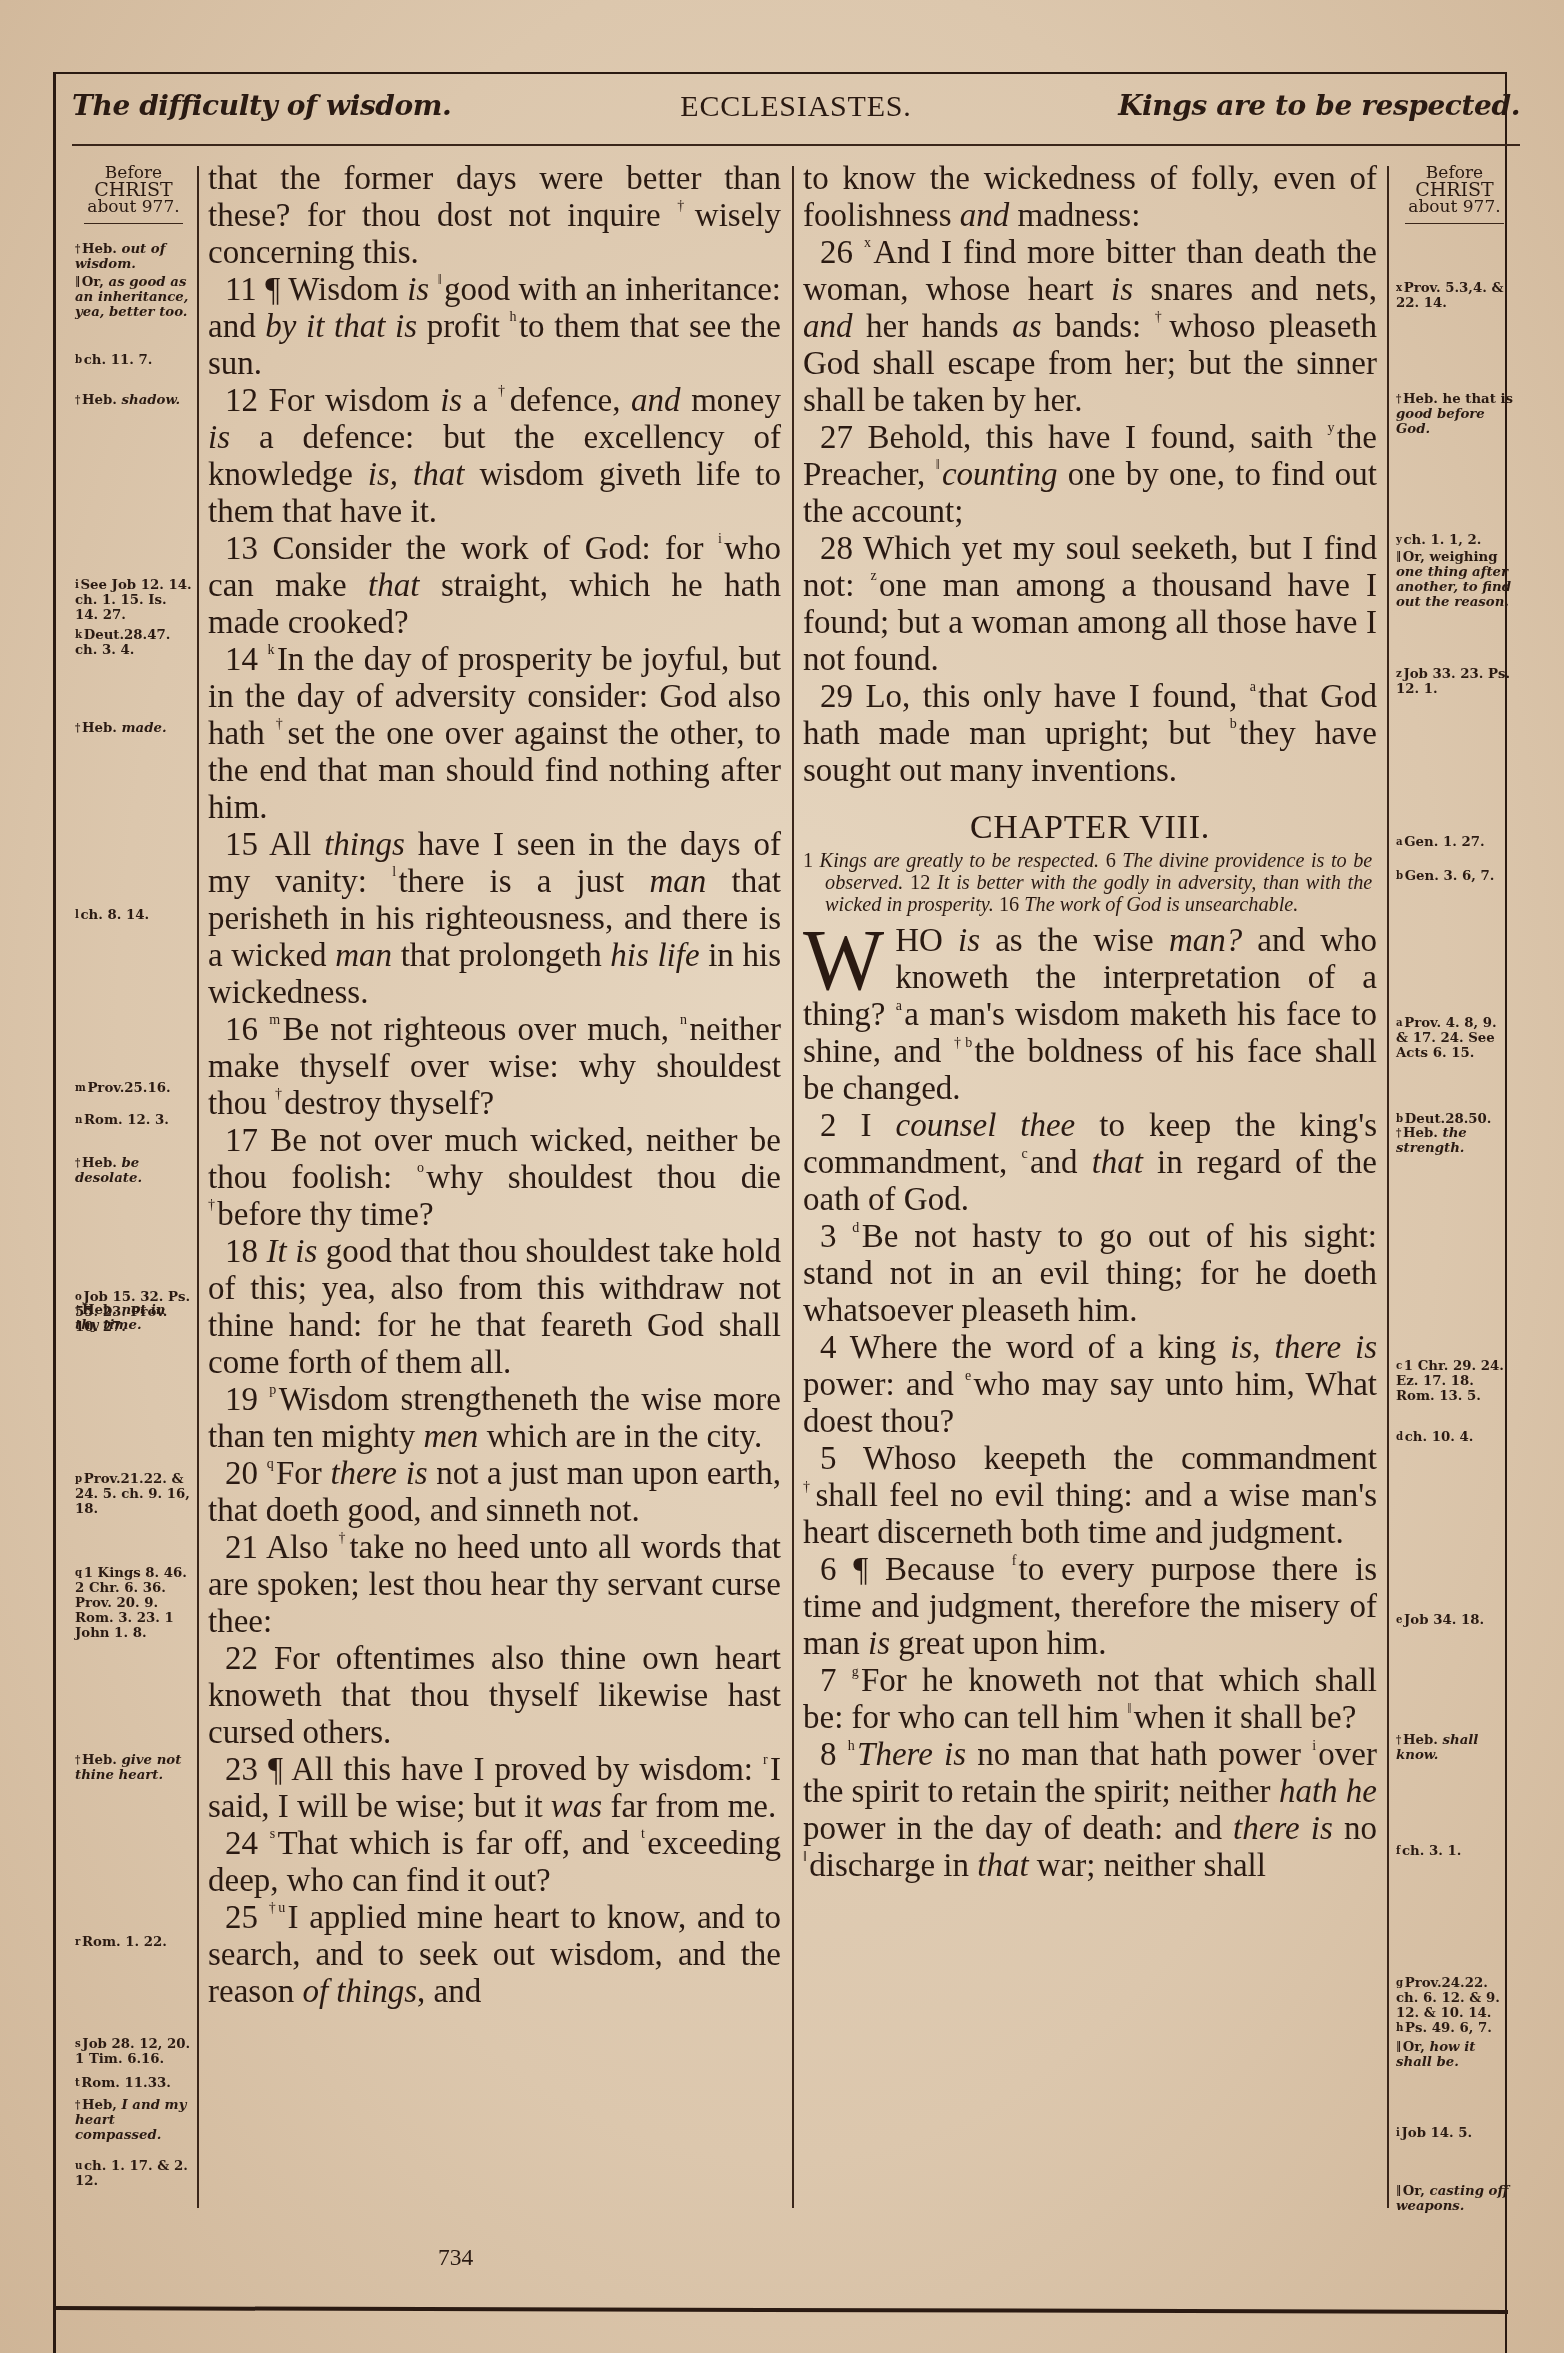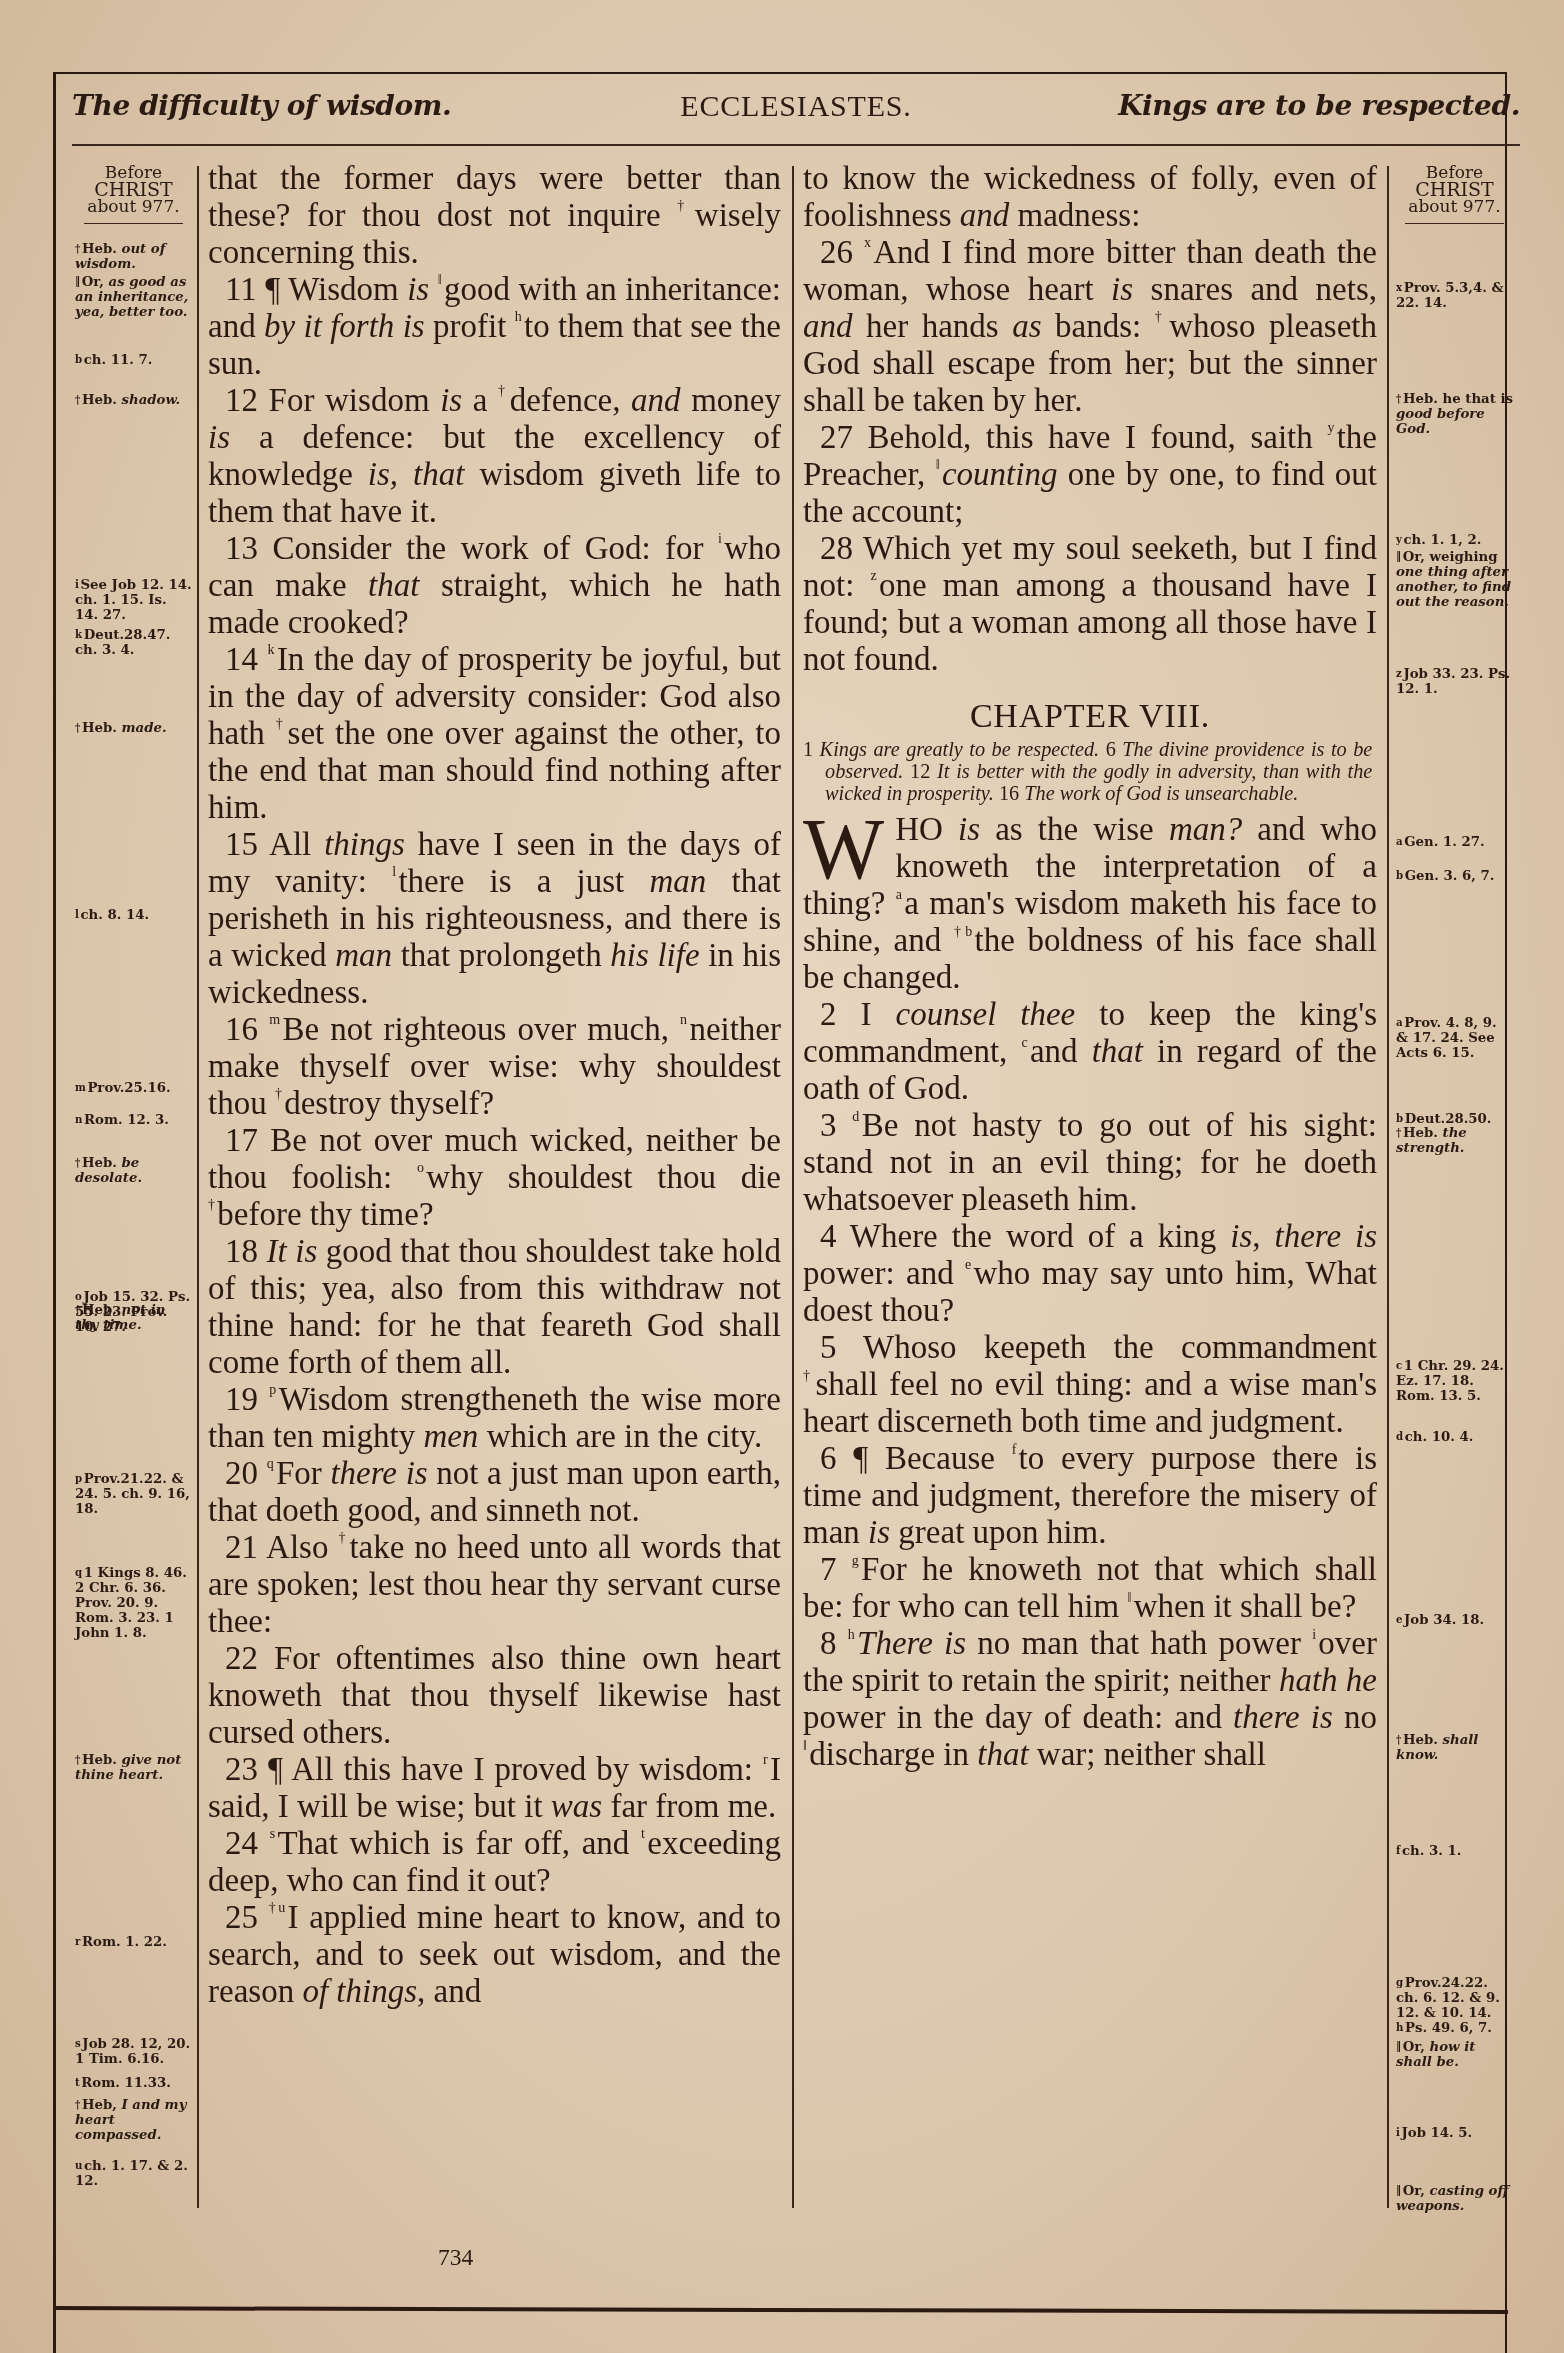--- a/index.html
+++ b/index.html
@@ -145,21 +145,21 @@
     <div class="note" style="top: 1679px;"><span class="sym">f</span><span>ch. 3. 1. </span></div>
     <div class="note" style="top: 1811px;"><span class="sym">g</span><span>Prov.24.22. ch. 6. 12. &amp; 9. 12. &amp; 10. 14. </span></div>
     <div class="note" style="top: 1875px;"><span class="sym">‖</span><span>Or, </span><i>how it shall be.</i></div>
     <div class="note" style="top: 1856px;"><span class="sym">h</span><span>Ps. 49. 6, 7. </span></div>
     <div class="note" style="top: 1961px;"><span class="sym">i</span><span>Job 14. 5. </span></div>
     <div class="note" style="top: 2019px;"><span class="sym">‖</span><span>Or, </span><i>casting off weapons.</i></div>
   </div>
 
 <div class="col" id="left-col" style="left:208px; top:160px; width:573px;">
     <p class="">that the former days were better than these? for thou dost not inquire <sup>†</sup>wisely concerning this.</p>
-    <p class="v">11 ¶ Wisdom <i>is</i> <sup>‖</sup>good with an inheritance: and <i>by it forth is</i> profit <sup>h</sup>to them that see the sun.</p>
+    <p class="v">11 ¶ Wisdom <i>is</i> <sup>‖</sup>good with an inheritance: and <i>by it that is</i> profit <sup>h</sup>to them that see the sun.</p>
     <p class="v">12 For wisdom <i>is</i> a <sup>†</sup>defence, <i>and</i> money <i>is</i> a defence: but the excellency of knowledge <i>is, that</i> wisdom giveth life to them that have it.</p>
     <p class="v">13 Consider the work of God: for <sup>i</sup>who can make <i>that</i> straight, which he hath made crooked?</p>
     <p class="v">14 <sup>k</sup>In the day of prosperity be joyful, but in the day of adversity consider: God also hath <sup>†</sup>set the one over against the other, to the end that man should find nothing after him.</p>
     <p class="v">15 All <i>things</i> have I seen in the days of my vanity: <sup>l</sup>there is a just <i>man</i> that perisheth in his righteousness, and there is a wicked <i>man</i> that prolongeth <i>his life</i> in his wickedness.</p>
     <p class="v">16 <sup>m</sup>Be not righteous over much, <sup>n</sup>neither make thyself over wise: why shouldest thou <sup>†</sup>destroy thyself?</p>
     <p class="v">17 Be not over much wicked, neither be thou foolish: <sup>o</sup>why shouldest thou die <sup>†</sup>before thy time?</p>
     <p class="v">18 <i>It is</i> good that thou shouldest take hold of this; yea, also from this withdraw not thine hand: for he that feareth God shall come forth of them all.</p>
     <p class="v">19 <sup>p</sup>Wisdom strengtheneth the wise more than ten mighty <i>men</i> which are in the city.</p>
     <p class="v">20 <sup>q</sup>For <i>there is</i> not a just man upon earth, that doeth good, and sinneth not.</p>
     <p class="v">21 Also <sup>†</sup>take no heed unto all words that are spoken; lest thou hear thy servant curse thee:</p>
@@ -168,20 +168,21 @@
     <p class="v">24 <sup>s</sup>That which is far off, and <sup>t</sup>exceeding deep, who can find it out?</p>
     <p class="v">25 <sup>†u</sup>I applied mine heart to know, and to search, and to seek out wisdom, and the reason <i>of things</i>, and</p>
   </div>
 
 <div class="col" id="right-col" style="left:803px; top:160px; width:574px;">
   <div id="right-top">
       <p class="">to know the wickedness of folly, even of foolishness <i>and</i> madness:</p>
       <p class="v">26 <sup>x</sup>And I find more bitter than death the woman, whose heart <i>is</i> snares and nets, <i>and</i> her hands <i>as</i> bands: <sup>†</sup>whoso pleaseth God shall escape from her; but the sinner shall be taken by her.</p>
       <p class="v">27 Behold, this have I found, saith <sup>y</sup>the Preacher, <sup>‖</sup><i>counting</i> one by one, to find out the account;</p>
       <p class="v">28 Which yet my soul seeketh, but I find not: <sup>z</sup>one man among a thousand have I found; but a woman among all those have I not found.</p>
+      <p class="v">29 Lo, this only have I found, <sup>a</sup>that God hath made man upright; but <sup>b</sup>they have sought out many inventions.</p>
     </div>
   <div class="chapter-title">CHAPTER VIII.</div>
   <div class="summary" id="chapter-summary"><span class="n">1</span> Kings are greatly to be respected. <span class="n">6</span> The divine providence is to be observed. <span class="n">12</span> It is better with the godly in adversity, than with the wicked in prosperity. <span class="n">16</span> The work of God is unsearchable.</div>
   <div id="right-bottom">
       <span class="dropcap">W</span>
       <p class="">HO <i>is</i> as the wise <i>man?</i> and who knoweth the interpretation of a thing? <sup>a</sup>a man's wisdom maketh his face to shine, and <sup>†b</sup>the boldness of his face shall be changed.</p>
       <p class="v">2 I <i>counsel thee</i> to keep the king's commandment, <sup>c</sup>and <i>that</i> in regard of the oath of God.</p>
       <p class="v">3 <sup>d</sup>Be not hasty to go out of his sight: stand not in an evil thing; for he doeth whatsoever pleaseth him.</p>
       <p class="v">4 Where the word of a king <i>is</i>, <i>there is</i> power: and <sup>e</sup>who may say unto him, What doest thou?</p>
       <p class="v">5 Whoso keepeth the commandment <sup>†</sup>shall feel no evil thing: and a wise man's heart discerneth both time and judgment.</p>

